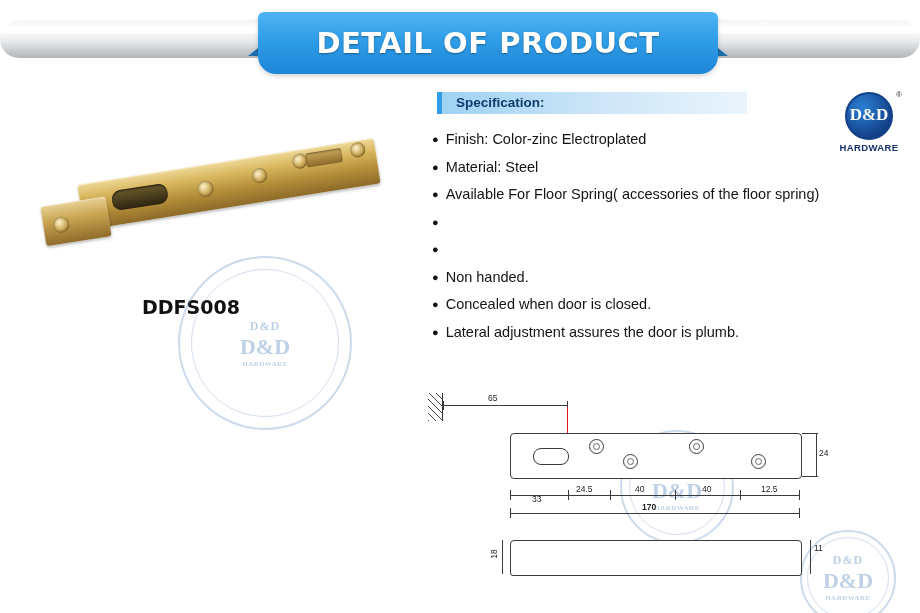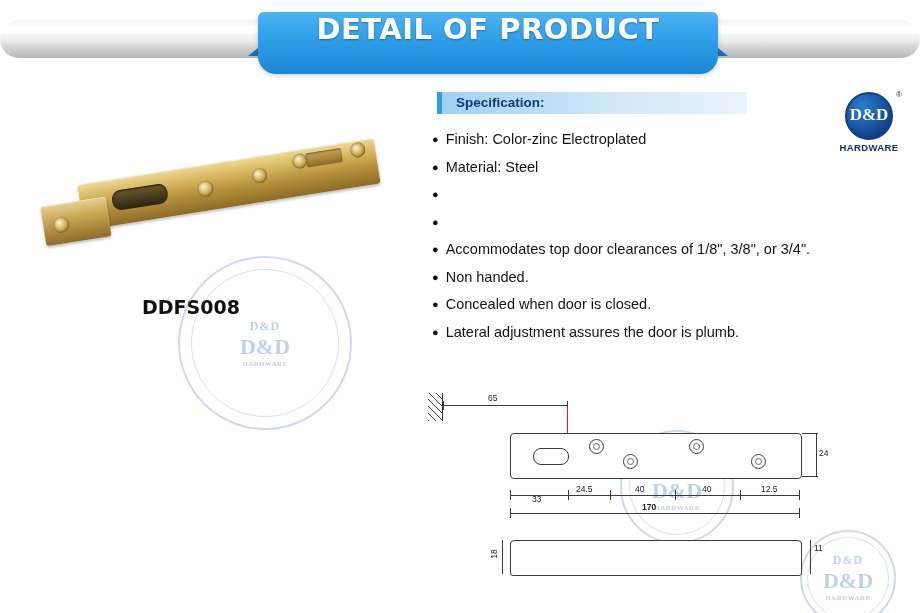--- a/index.html
+++ b/index.html
@@ -22,21 +22,21 @@
     background:rgba(255,255,255,.85);border-radius:5px;
   }
   .banner{
     position:absolute;left:258px;top:12px;width:460px;height:62px;
     background:linear-gradient(180deg,#4fb3f2 0%,#2f9de8 45%,#1e86d6 100%);
     border-radius:6px 6px 18px 18px;
     box-shadow:0 2px 5px rgba(0,0,0,.18);
   }
   .banner-inner{
     position:absolute;left:0;top:0;width:100%;height:100%;
-    display:flex;justify-content:center;
+    display:flex;align-items:center;justify-content:center;
   }
   .banner-title{
     color:#ffffff;font-size:29px;font-weight:bold;letter-spacing:.5px;
     text-shadow:0 1px 2px rgba(0,0,0,.35);
     font-family:"DejaVu Sans", sans-serif;
   }
   .banner-tail-l{position:absolute;left:248px;top:40px;width:20px;height:16px;background:#1e6fae;
     clip-path:polygon(100% 0,100% 100%,0 100%);}
   .banner-tail-r{position:absolute;left:708px;top:40px;width:20px;height:16px;background:#1e6fae;
     clip-path:polygon(0 0,100% 100%,0 100%);}
@@ -181,27 +181,27 @@
   <div class="spec-item">
     <span class="spec-bullet">●</span>
     <span>Finish: Color-zinc Electroplated</span>
   </div>
   <div class="spec-item">
     <span class="spec-bullet">●</span>
     <span>Material: Steel</span>
   </div>
   <div class="spec-item">
     <span class="spec-bullet">●</span>
-  </div>
-  <div class="spec-item">
-    <span class="spec-bullet">●</span>
-  </div>
-  <div class="spec-item">
-    <span class="spec-bullet">●</span>
-    <span>Accommodates top door clearances of 1/8", 3/8", or 3/4".</span>
+    <span>Available For Floor Spring( accessories of the floor spring)</span>
+  </div>
+  <div class="spec-item">
+    <span class="spec-bullet">●</span>
+  </div>
+  <div class="spec-item">
+    <span class="spec-bullet">●</span>
   </div>
   <div class="spec-item">
     <span class="spec-bullet">●</span>
     <span>Non handed.</span>
   </div>
   <div class="spec-item">
     <span class="spec-bullet">●</span>
     <span>Concealed when door is closed.</span>
   </div>
   <div class="spec-item">

